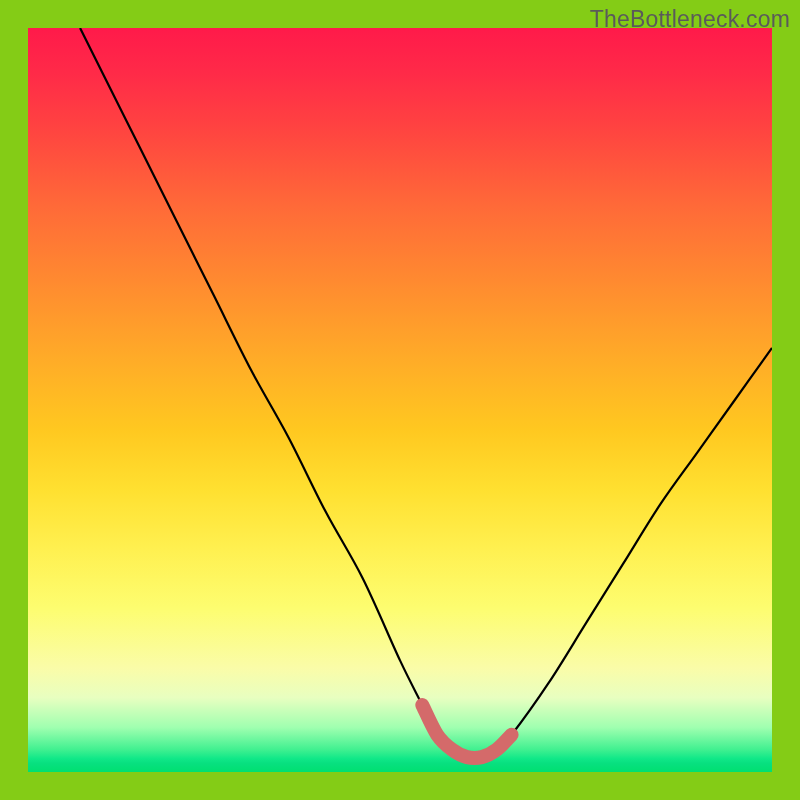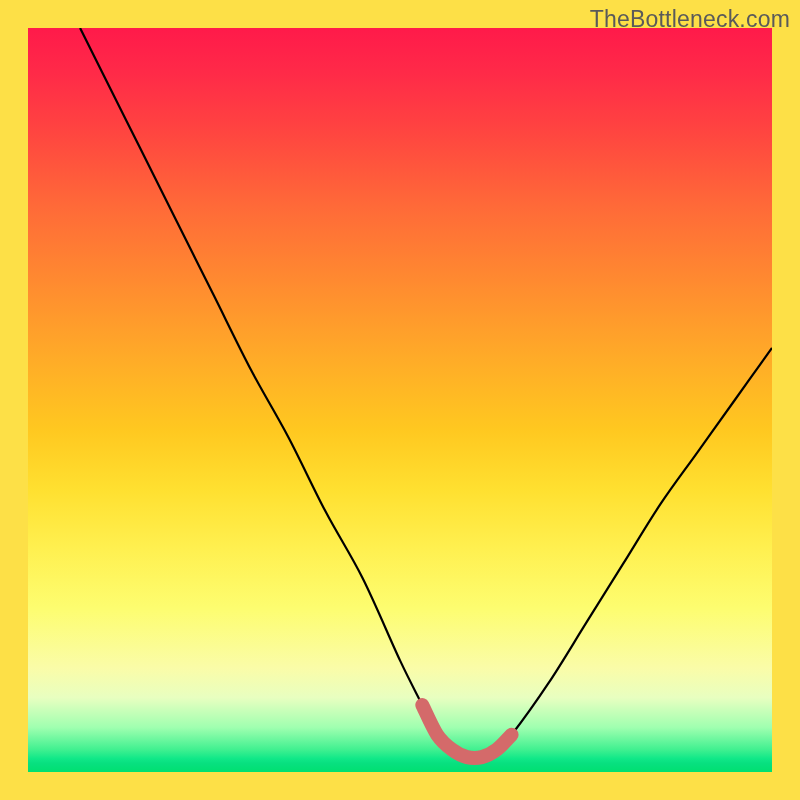--- a/index.html
+++ b/index.html
@@ -1,21 +1,21 @@
 <!DOCTYPE html>
 <html><head>
 <meta charset="utf-8">
 <style>
   * { margin: 0; padding: 0; box-sizing: border-box; }
   html, body { width: 800px; height: 800px; overflow: hidden; background: #000; }
   .chart-container {
     width: 800px;
     height: 800px;
     position: relative;
-    background: #fde047;
+    background: #84cc16;
   }
   .plot-area {
     position: absolute;
     left: 28px;
     top: 28px;
     width: 744px;
     height: 744px;
     background: linear-gradient(to bottom,
       #ff1a4a 0%,
       #ff2a48 6%,

